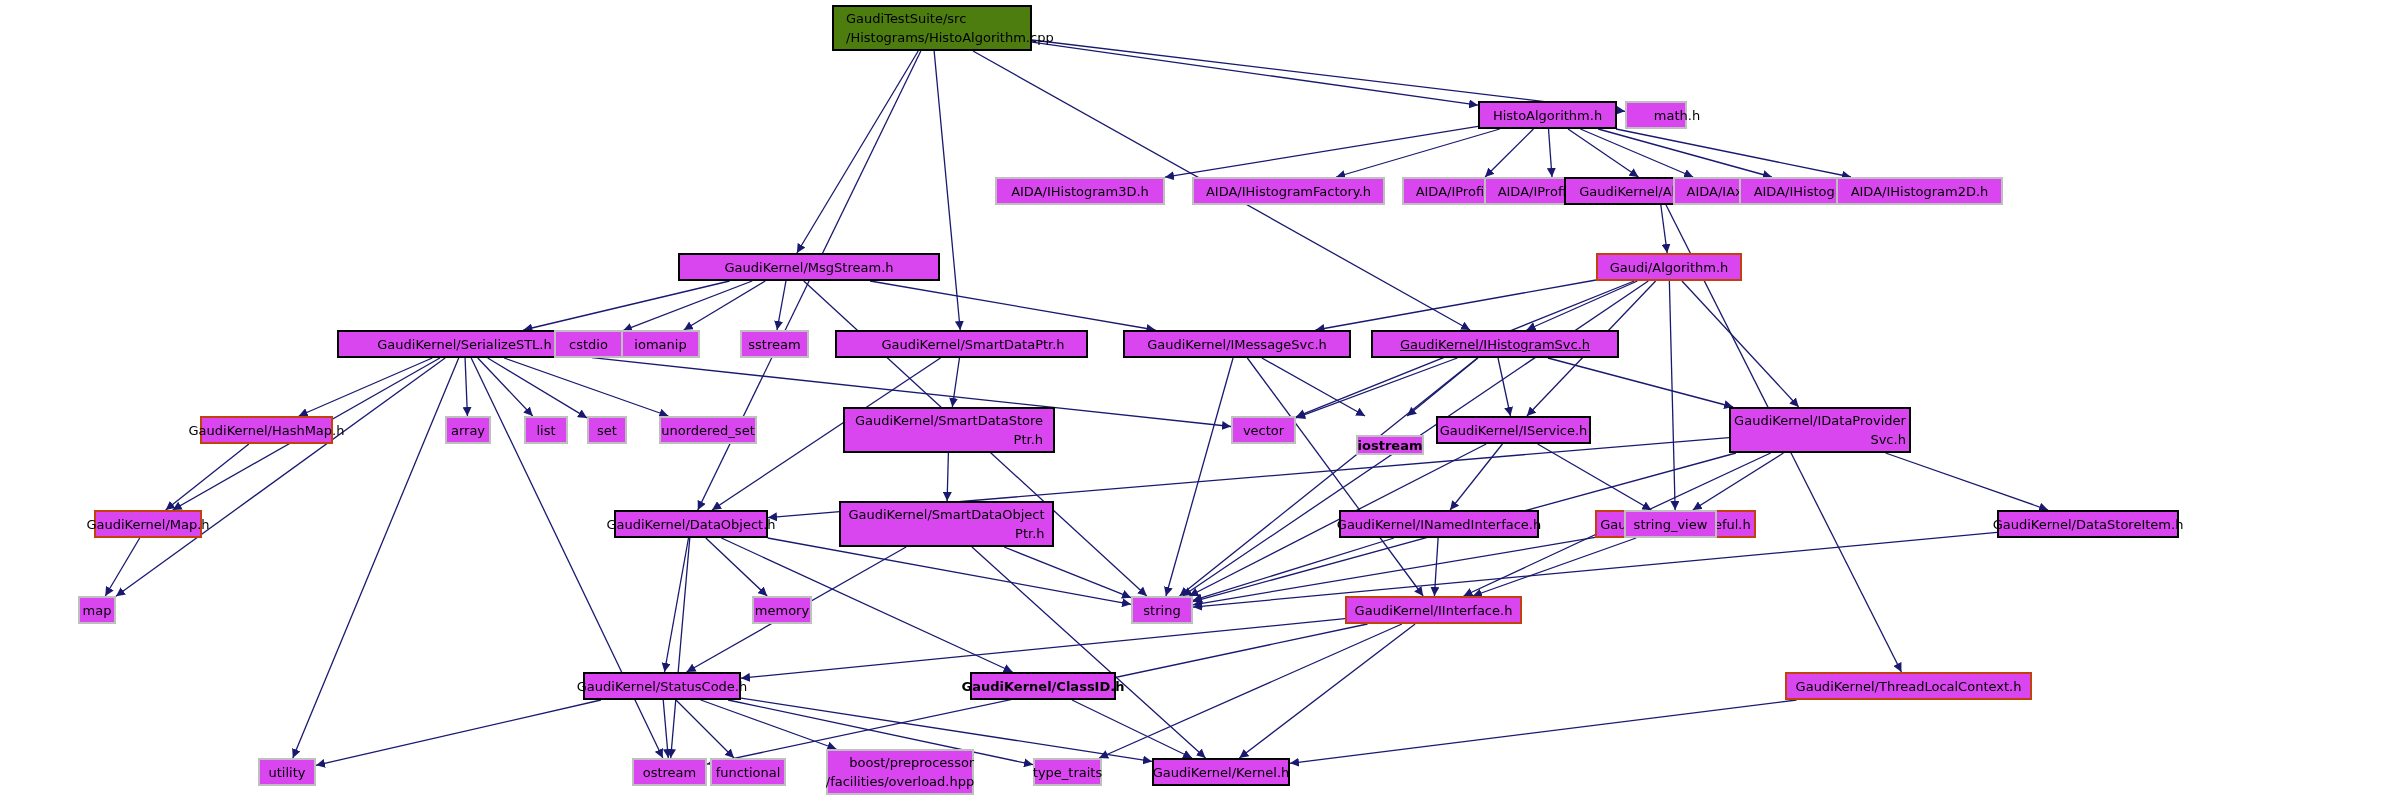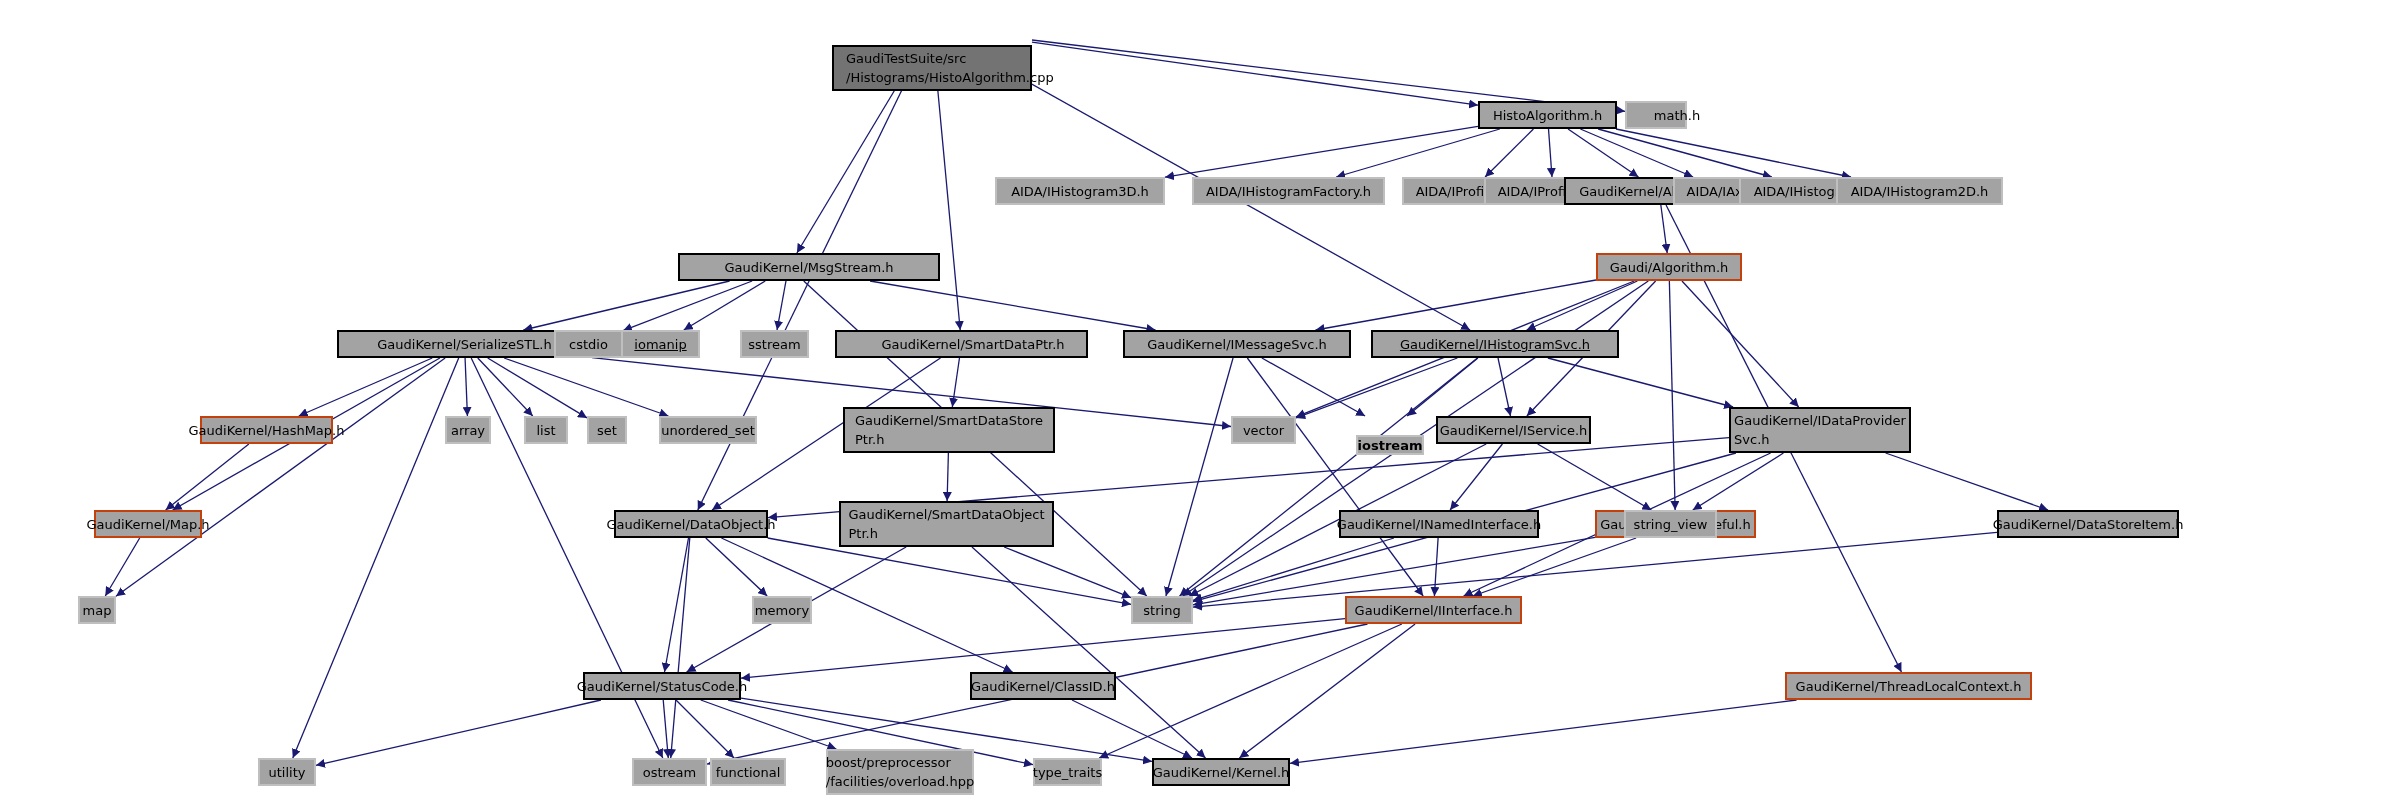--- a/index.html
+++ b/index.html
@@ -1,22 +1,22 @@
 <!DOCTYPE html>
 <html><head>
 <meta charset="utf-8">
 <style>
   html,body{margin:0;padding:0;background:#fff;}
   body{width:2396px;height:801px;position:relative;overflow:hidden;font-family:"DejaVu Sans","Liberation Sans",sans-serif;}
   #edges{position:absolute;left:0;top:0;width:2396px;height:801px;}
-  .node{position:absolute;box-sizing:border-box;background:#a3a3a3;display:flex;align-items:center;justify-content:center;text-align:left;font-size:13px;line-height:19px;color:#000;white-space:pre;}
+  .node{position:absolute;box-sizing:border-box;background:#d946ef;display:flex;align-items:center;justify-content:center;text-align:right;font-size:13px;line-height:19px;color:#000;white-space:pre;}
   .node.std{border:2px solid #bfbfbf;}
   .node.doc{border:2px solid #000;}
   .node.red{border:2px solid #c2410c;}
-  .node.root{border:2px solid #000;background:#737373;justify-content:flex-start;text-align:left;padding-left:12px;margin-top:40px;}
+  .node.root{border:2px solid #000;background:#4d7c0f;justify-content:flex-start;text-align:left;padding-left:12px;}
 </style>
 </head>
 <body>
 
 <svg id="edges" xmlns="http://www.w3.org/2000/svg" width="2396" height="801">
   <defs>
     <marker id="arrow" viewBox="0 0 10 10" refX="10" refY="5" markerWidth="9" markerHeight="9" markerUnits="userSpaceOnUse" orient="auto">
       <path d="M0,0 L10,5 L0,10 z" fill="#191970"></path>
     </marker>
   </defs>
@@ -119,21 +119,21 @@
   <div class="node std" style="left: 1402px; top: 177px; width: 138px; height: 28px;">AIDA/IProfile1D.h</div>
   <div class="node std" style="left: 1484px; top: 177px; width: 138px; height: 28px;">AIDA/IProfile2D.h</div>
   <div class="node doc" style="left: 1564px; top: 177px; width: 190px; height: 28px;">GaudiKernel/Algorithm.h</div>
   <div class="node std" style="left: 1673px; top: 177px; width: 106px; height: 28px;">AIDA/IAxis.h</div>
   <div class="node std" style="left: 1739px; top: 177px; width: 167px; height: 28px;">AIDA/IHistogram1D.h</div>
   <div class="node std" style="left: 1836px; top: 177px; width: 167px; height: 28px;">AIDA/IHistogram2D.h</div>
   <div class="node red" style="left: 1596px; top: 253px; width: 146px; height: 28px;">Gaudi/Algorithm.h</div>
   <div class="node doc" style="left: 678px; top: 253px; width: 262px; height: 28px;">GaudiKernel/MsgStream.h</div>
   <div class="node doc" style="left: 337px; top: 330px; width: 255px; height: 28px;">GaudiKernel/SerializeSTL.h</div>
   <div class="node std" style="left: 554px; top: 330px; width: 69px; height: 28px;">cstdio</div>
-  <div class="node std" style="left: 621px; top: 330px; width: 79px; height: 28px; text-decoration: underline;">iomanip</div>
+  <div class="node std" style="left: 621px; top: 330px; width: 79px; height: 28px;">iomanip</div>
   <div class="node std" style="left: 740px; top: 330px; width: 69px; height: 28px;">sstream</div>
   <div class="node doc" style="left: 835px; top: 330px; width: 253px; height: 28px; padding-left: 23px;">GaudiKernel/SmartDataPtr.h</div>
   <div class="node doc" style="left: 1123px; top: 330px; width: 228px; height: 28px;">GaudiKernel/IMessageSvc.h</div>
   <div class="node doc" style="left: 1371px; top: 330px; width: 248px; height: 28px; text-decoration: underline;">GaudiKernel/IHistogramSvc.h</div>
   <div class="node red" style="left: 200px; top: 416px; width: 133px; height: 28px;">GaudiKernel/HashMap.h</div>
   <div class="node std" style="left: 445px; top: 416px; width: 46px; height: 28px;">array</div>
   <div class="node std" style="left: 524px; top: 416px; width: 44px; height: 28px;">list</div>
   <div class="node std" style="left: 587px; top: 416px; width: 40px; height: 28px;">set</div>
   <div class="node std" style="left: 659px; top: 416px; width: 98px; height: 28px;">unordered_set</div>
   <div class="node doc" style="left:843px;top:407px;width:212px;height:46px;">GaudiKernel/SmartDataStore
@@ -149,21 +149,21 @@
 Ptr.h</div>
   <div class="node doc" style="left: 1339px; top: 510px; width: 200px; height: 28px;">GaudiKernel/INamedInterface.h</div>
   <div class="node red" style="left: 1595px; top: 510px; width: 161px; height: 28px;">GaudiKernel/IStateful.h</div>
   <div class="node std" style="left: 1624px; top: 510px; width: 93px; height: 28px;">string_view</div>
   <div class="node doc" style="left: 1997px; top: 510px; width: 182px; height: 28px;">GaudiKernel/DataStoreItem.h</div>
   <div class="node std" style="left:78px;top:596px;width:38px;height:28px;">map</div>
   <div class="node std" style="left: 752px; top: 596px; width: 60px; height: 28px;">memory</div>
   <div class="node std" style="left: 1131px; top: 596px; width: 62px; height: 28px;">string</div>
   <div class="node red" style="left: 1345px; top: 596px; width: 177px; height: 28px;">GaudiKernel/IInterface.h</div>
   <div class="node doc" style="left: 583px; top: 672px; width: 158px; height: 28px;">GaudiKernel/StatusCode.h</div>
-  <div class="node doc" style="left: 970px; top: 672px; width: 146px; height: 28px;">GaudiKernel/ClassID.h</div>
+  <div class="node doc" style="left: 970px; top: 672px; width: 146px; height: 28px; font-weight: bold;">GaudiKernel/ClassID.h</div>
   <div class="node red" style="left:1785px;top:672px;width:247px;height:28px;">GaudiKernel/ThreadLocalContext.h</div>
   <div class="node std" style="left: 258px; top: 758px; width: 58px; height: 28px;">utility</div>
   <div class="node std" style="left: 632px; top: 758px; width: 75px; height: 28px;">ostream</div>
   <div class="node std" style="left: 710px; top: 758px; width: 76px; height: 28px;">functional</div>
   <div class="node std" style="left: 826px; top: 749px; width: 148px; height: 46px;">boost/preprocessor
 /facilities/overload.hpp</div>
   <div class="node std" style="left: 1033px; top: 758px; width: 69px; height: 28px;">type_traits</div>
   <div class="node doc" style="left: 1152px; top: 758px; width: 138px; height: 28px;">GaudiKernel/Kernel.h</div>
 </div>
 

